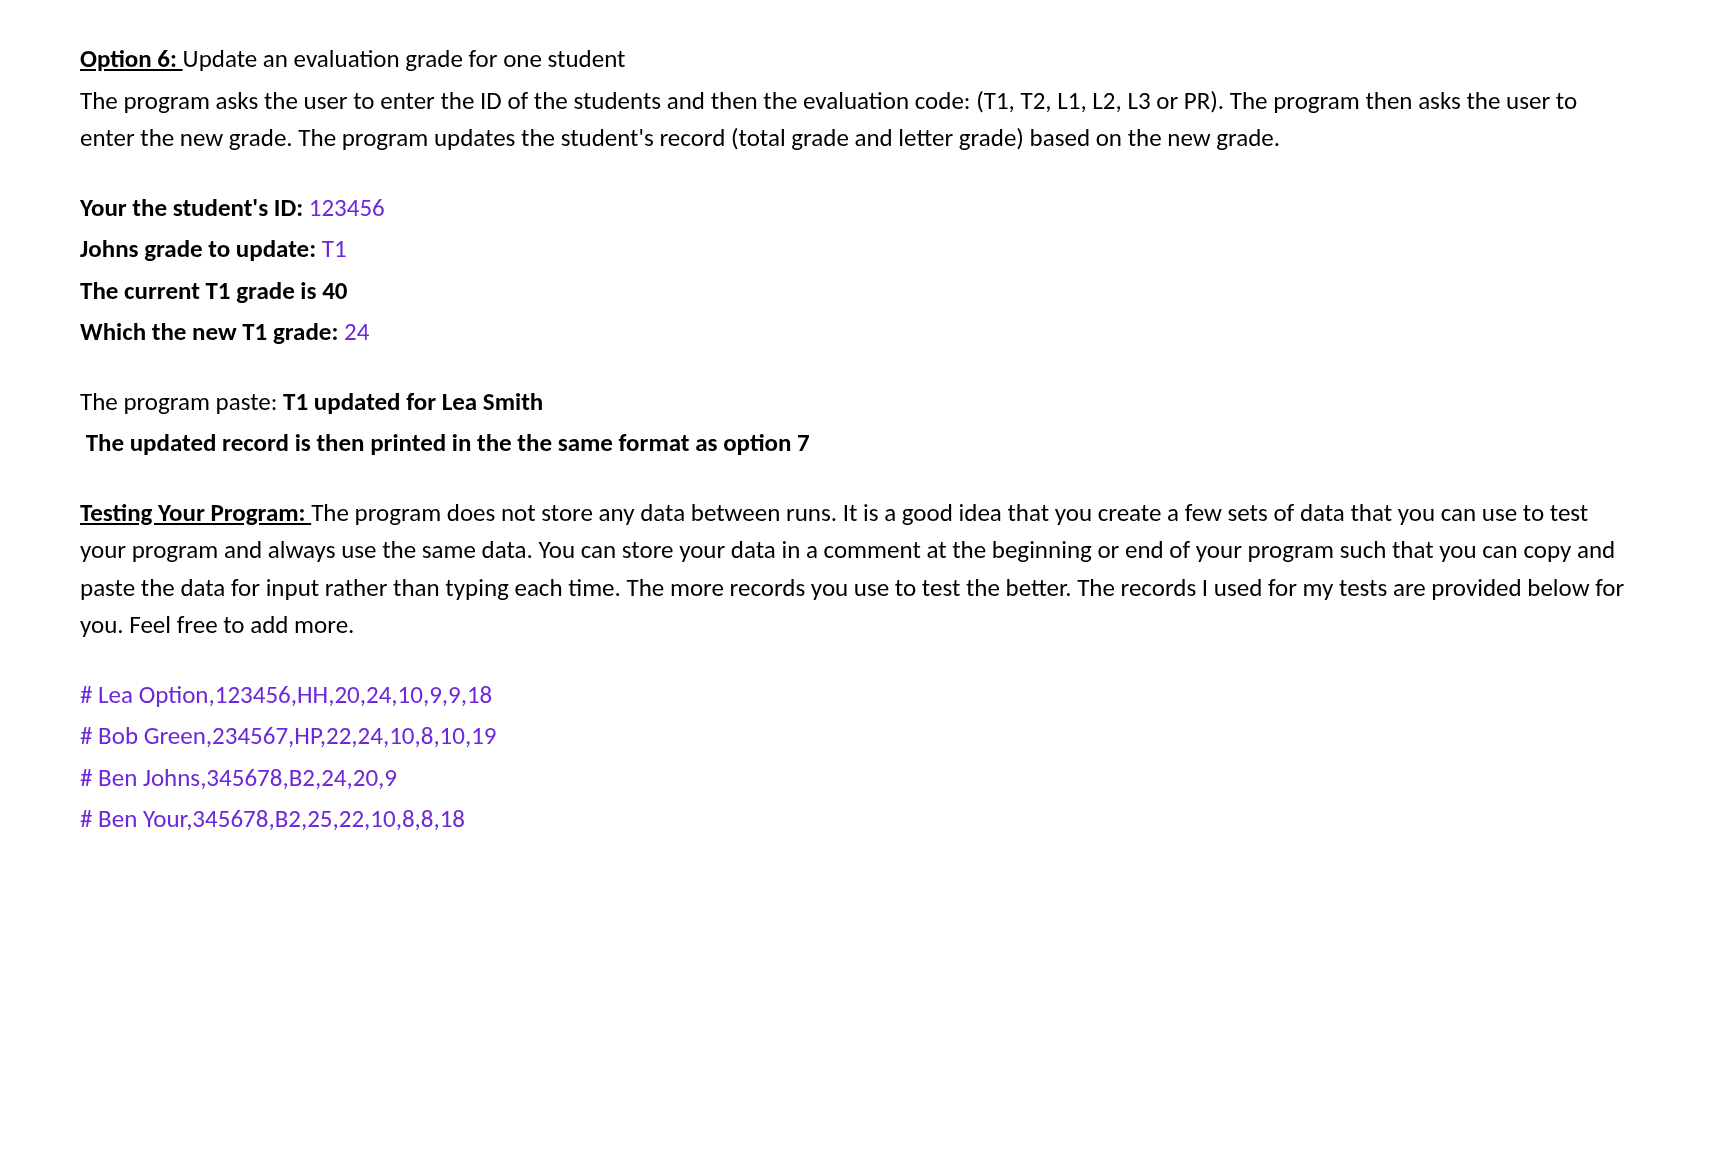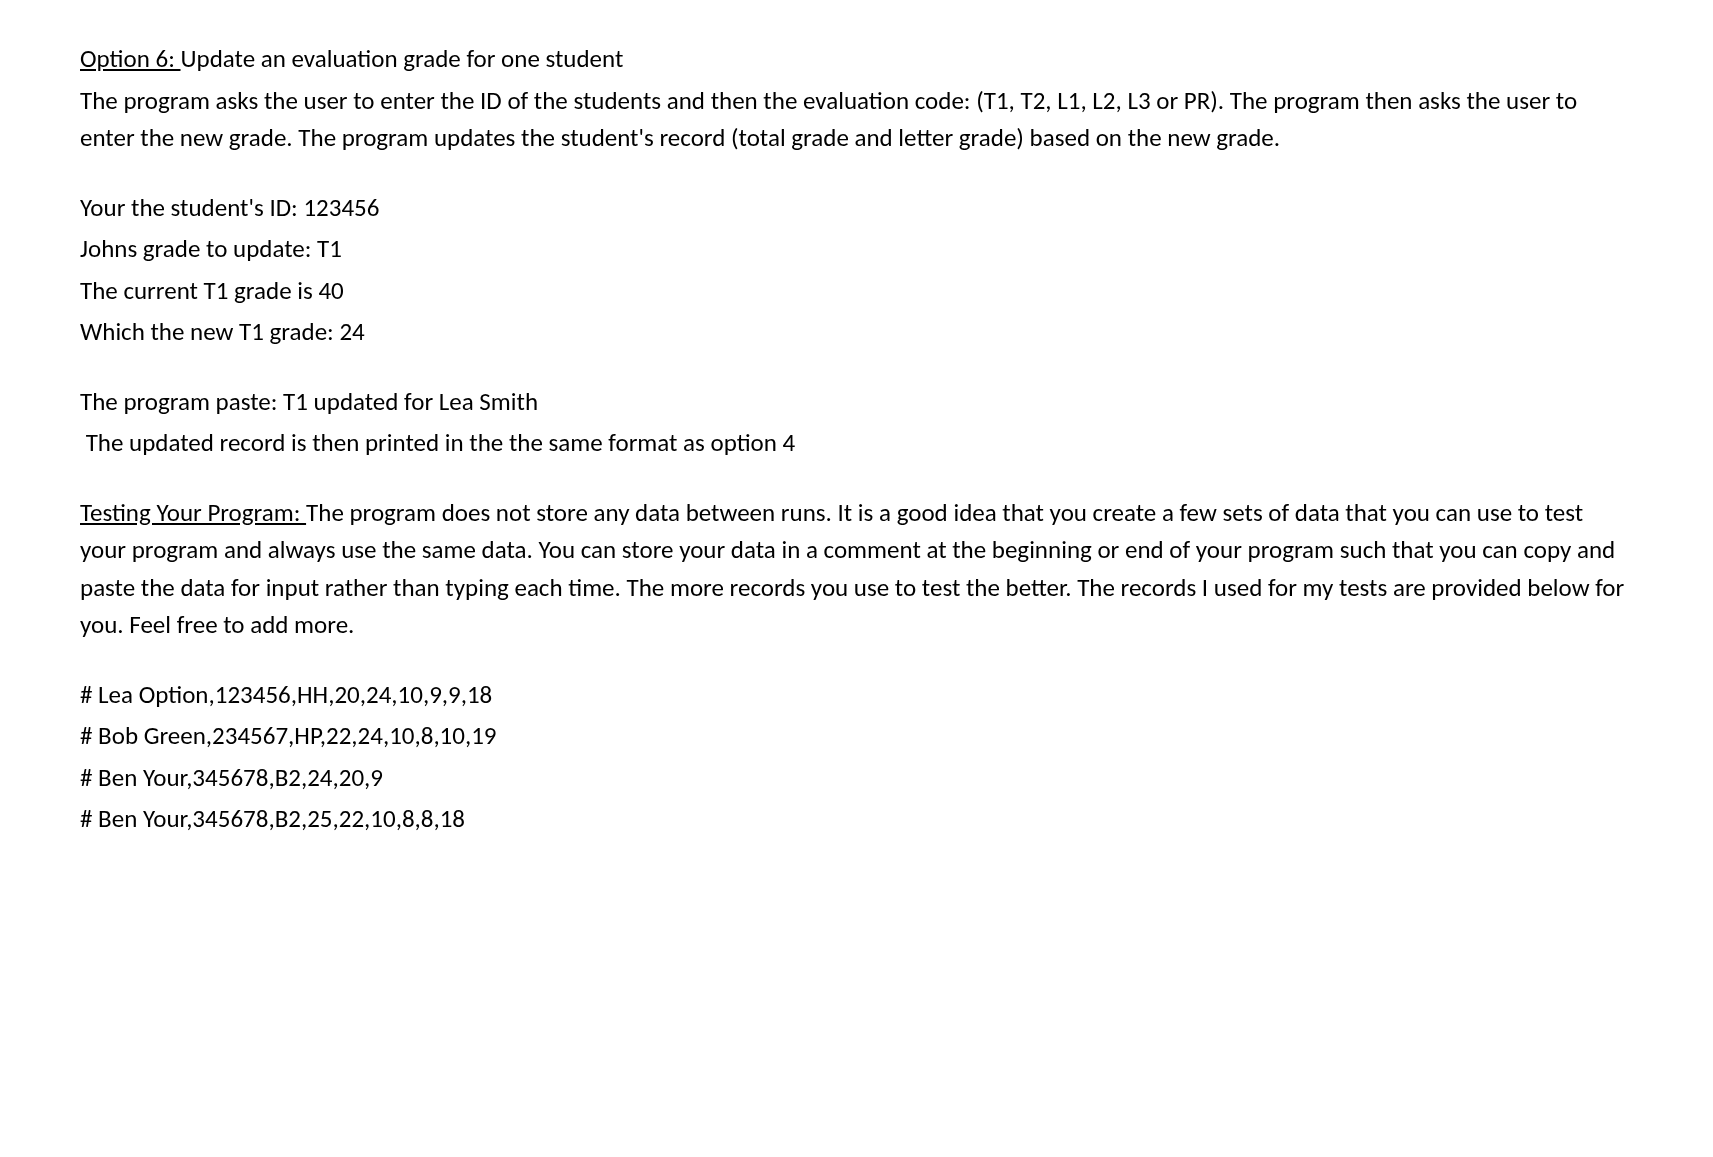--- a/index.html
+++ b/index.html
@@ -4,23 +4,23 @@
   <style>
     body {
       font-family: Calibri, 'Segoe UI', Arial, sans-serif;
       font-size: 25px;
       color: #000;
       background: #fff;
       margin: 0;
       padding: 40px 80px;
       line-height: 1.5;
     }
-    .bold { font-weight: normal; }
+    .bold { font-weight: bold; }
     .underline { text-decoration: underline; }
-    .red { color: #000000; }
+    .red { color: #6d28d9; }
     p { margin: 0 0 4px 0; }
     .section-space { margin-top: 32px; }
   </style>
 </head>
 <body>
 
 <p>
   <span class="bold underline">Option 6: </span><span>Update an evaluation grade for one student</span>
 </p>
 <p>The program asks the user to enter the ID of the students and then the evaluation code: (T1, T2, L1, L2, L3 or PR). The program then asks the user to enter the new grade. The program updates the student's record (total grade and letter grade) based on the new grade.</p>
@@ -32,22 +32,22 @@
   <span class="bold">Johns grade to update: </span><span class="red">T1</span>
 </p>
 <p class="bold">The current T1 grade is 40</p>
 <p>
   <span class="bold">Which the new T1 grade: </span><span class="red">24</span>
 </p>
 
 <p class="section-space">
   <span>The program paste: </span><span class="bold">T1 updated for Lea Smith</span>
 </p>
-<p class="bold">&nbsp;<span>The updated record is then printed in the the same format as option 4</span></p>
+<p class="bold">&nbsp;<span>The updated record is then printed in the the same format as option 7</span></p>
 
 <p class="section-space">
   <span class="bold underline">Testing Your Program: </span><span>The program does not store any data between runs. It is a good idea that you create a few sets of data that you can use to test your program and always use the same data. You can store your data in a comment at the beginning or end of your program such that you can copy and paste the data for input rather than typing each time. The more records you use to test the better. The records I used for my tests are provided below for you. Feel free to add more.</span>
 </p>
 
 <p class="red section-space"># Lea Option,123456,HH,20,24,10,9,9,18</p>
 <p class="red"># Bob Green,234567,HP,22,24,10,8,10,19</p>
-<p class="red"># Ben Your,345678,B2,24,20,9</p>
+<p class="red"># Ben Johns,345678,B2,24,20,9</p>
 <p class="red"># Ben Your,345678,B2,25,22,10,8,8,18</p>
 
 </body></html>

